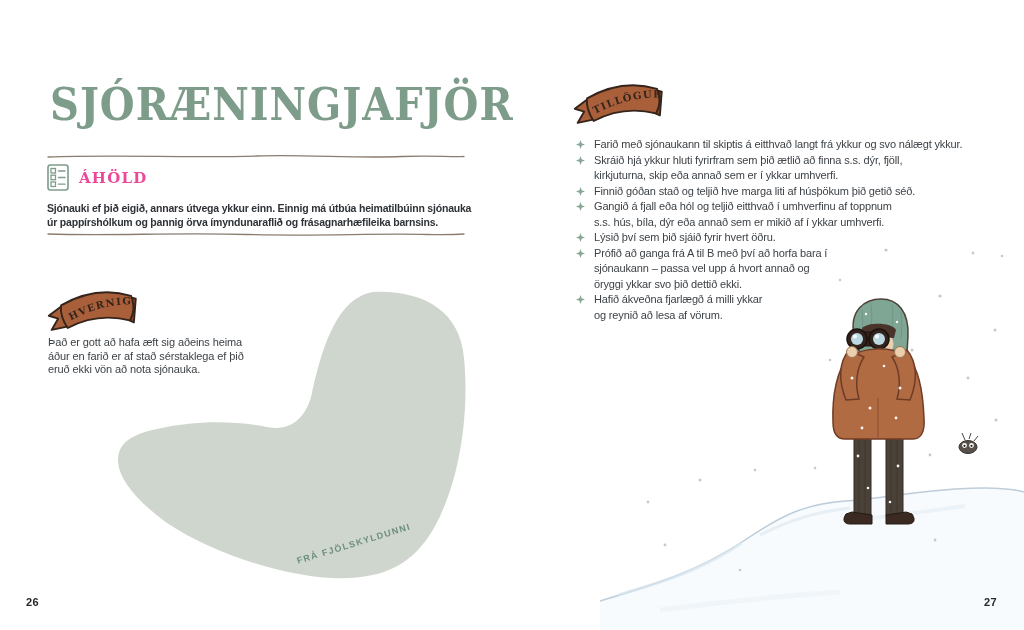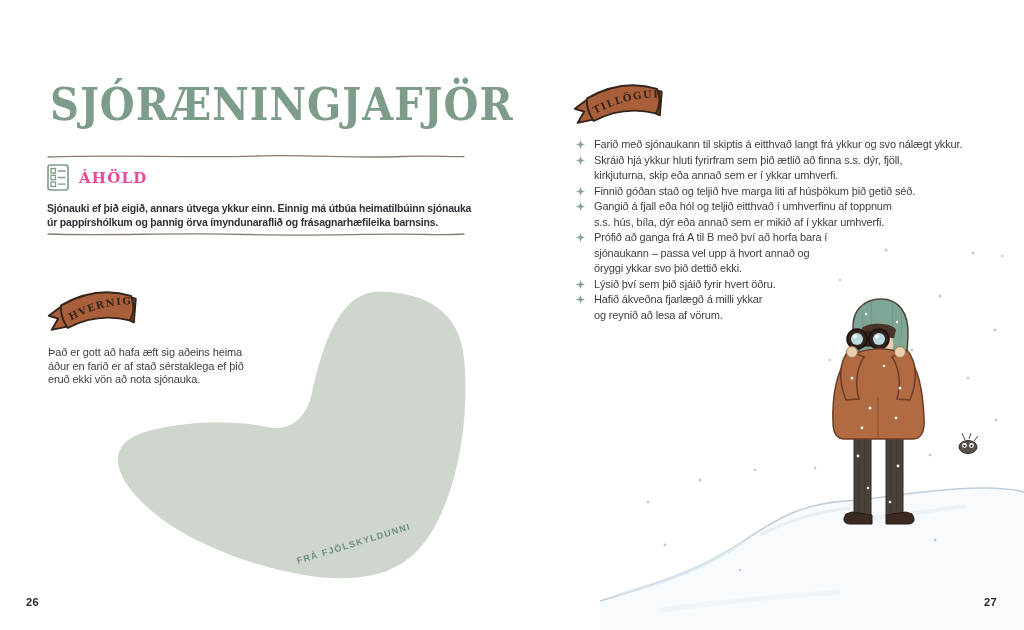--- a/index.html
+++ b/index.html
@@ -20,21 +20,21 @@
     left:79px;top:169px;
     font-family:"DejaVu Serif",serif;font-weight:700;font-size:15px;
     letter-spacing:1.2px;color:#ec4899;
   }
   .tools-text{
     left:47px;top:201px;width:440px;
     font-size:10.5px;font-weight:700;line-height:14px;
     letter-spacing:-0.2px;color:#2e3236;white-space:pre-line;
   }
   .how-text{
-    left:48px;top:346px;width:260px;
+    left:48px;top:336px;width:260px;
     font-size:11px;line-height:13.5px;letter-spacing:-0.1px;
     color:#3d4247;white-space:pre-line;
   }
   .blob-caption{
     left:297px;top:556px;
     font-size:9px;font-weight:700;letter-spacing:1.3px;
     color:#6d8f7f;transform:rotate(-17deg);transform-origin:left center;
     white-space:nowrap;
   }
   .page-num{
@@ -156,29 +156,29 @@
         <svg viewBox="0 0 10 10" width="9" height="9" class="star">
           <polygon points="5,0 6.3,3.7 10,5 6.3,6.3 5,10 3.7,6.3 0,5 3.7,3.7" fill="#8aa694"></polygon>
         </svg>
         <span class="bullet-text">Gangið á fjall eða hól og teljið eitthvað í umhverfinu af toppnum
  s.s. hús, bíla, dýr eða annað sem er mikið af í ykkar umhverfi.</span>
       </li>
       <li>
         <svg viewBox="0 0 10 10" width="9" height="9" class="star">
           <polygon points="5,0 6.3,3.7 10,5 6.3,6.3 5,10 3.7,6.3 0,5 3.7,3.7" fill="#8aa694"></polygon>
         </svg>
+        <span class="bullet-text">Lýsið því sem þið sjáið fyrir hvert öðru.</span>
+      </li>
+      <li>
+        <svg viewBox="0 0 10 10" width="9" height="9" class="star">
+          <polygon points="5,0 6.3,3.7 10,5 6.3,6.3 5,10 3.7,6.3 0,5 3.7,3.7" fill="#8aa694"></polygon>
+        </svg>
         <span class="bullet-text">Prófið að ganga frá A til B með því að horfa bara í
 sjónaukann – passa vel upp á hvort annað og
 öryggi ykkar svo þið dettið ekki.</span>
-      </li>
-      <li>
-        <svg viewBox="0 0 10 10" width="9" height="9" class="star">
-          <polygon points="5,0 6.3,3.7 10,5 6.3,6.3 5,10 3.7,6.3 0,5 3.7,3.7" fill="#8aa694"></polygon>
-        </svg>
-        <span class="bullet-text">Lýsið því sem þið sjáið fyrir hvert öðru.</span>
       </li>
       <li>
         <svg viewBox="0 0 10 10" width="9" height="9" class="star">
           <polygon points="5,0 6.3,3.7 10,5 6.3,6.3 5,10 3.7,6.3 0,5 3.7,3.7" fill="#8aa694"></polygon>
         </svg>
         <span class="bullet-text">Hafið ákveðna fjarlægð á milli ykkar
 og reynið að lesa af vörum.</span>
       </li>
     </ul>
 

